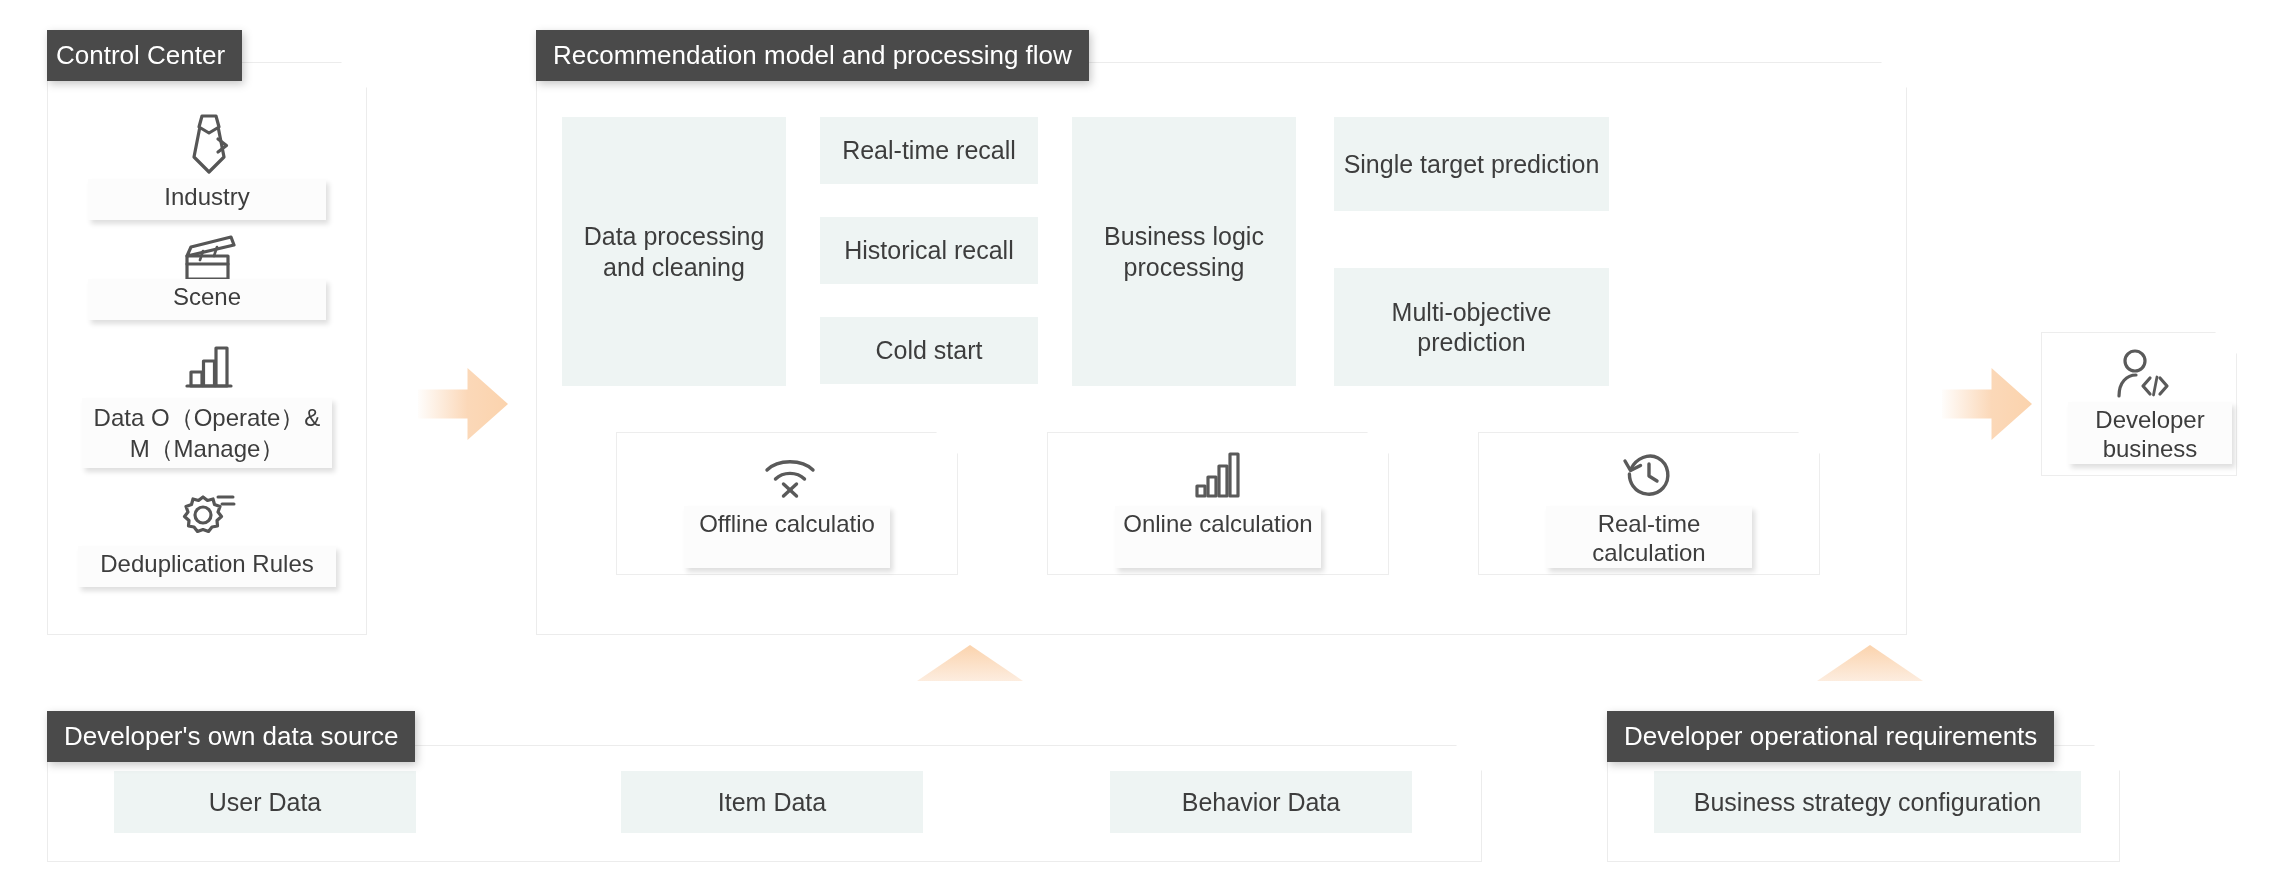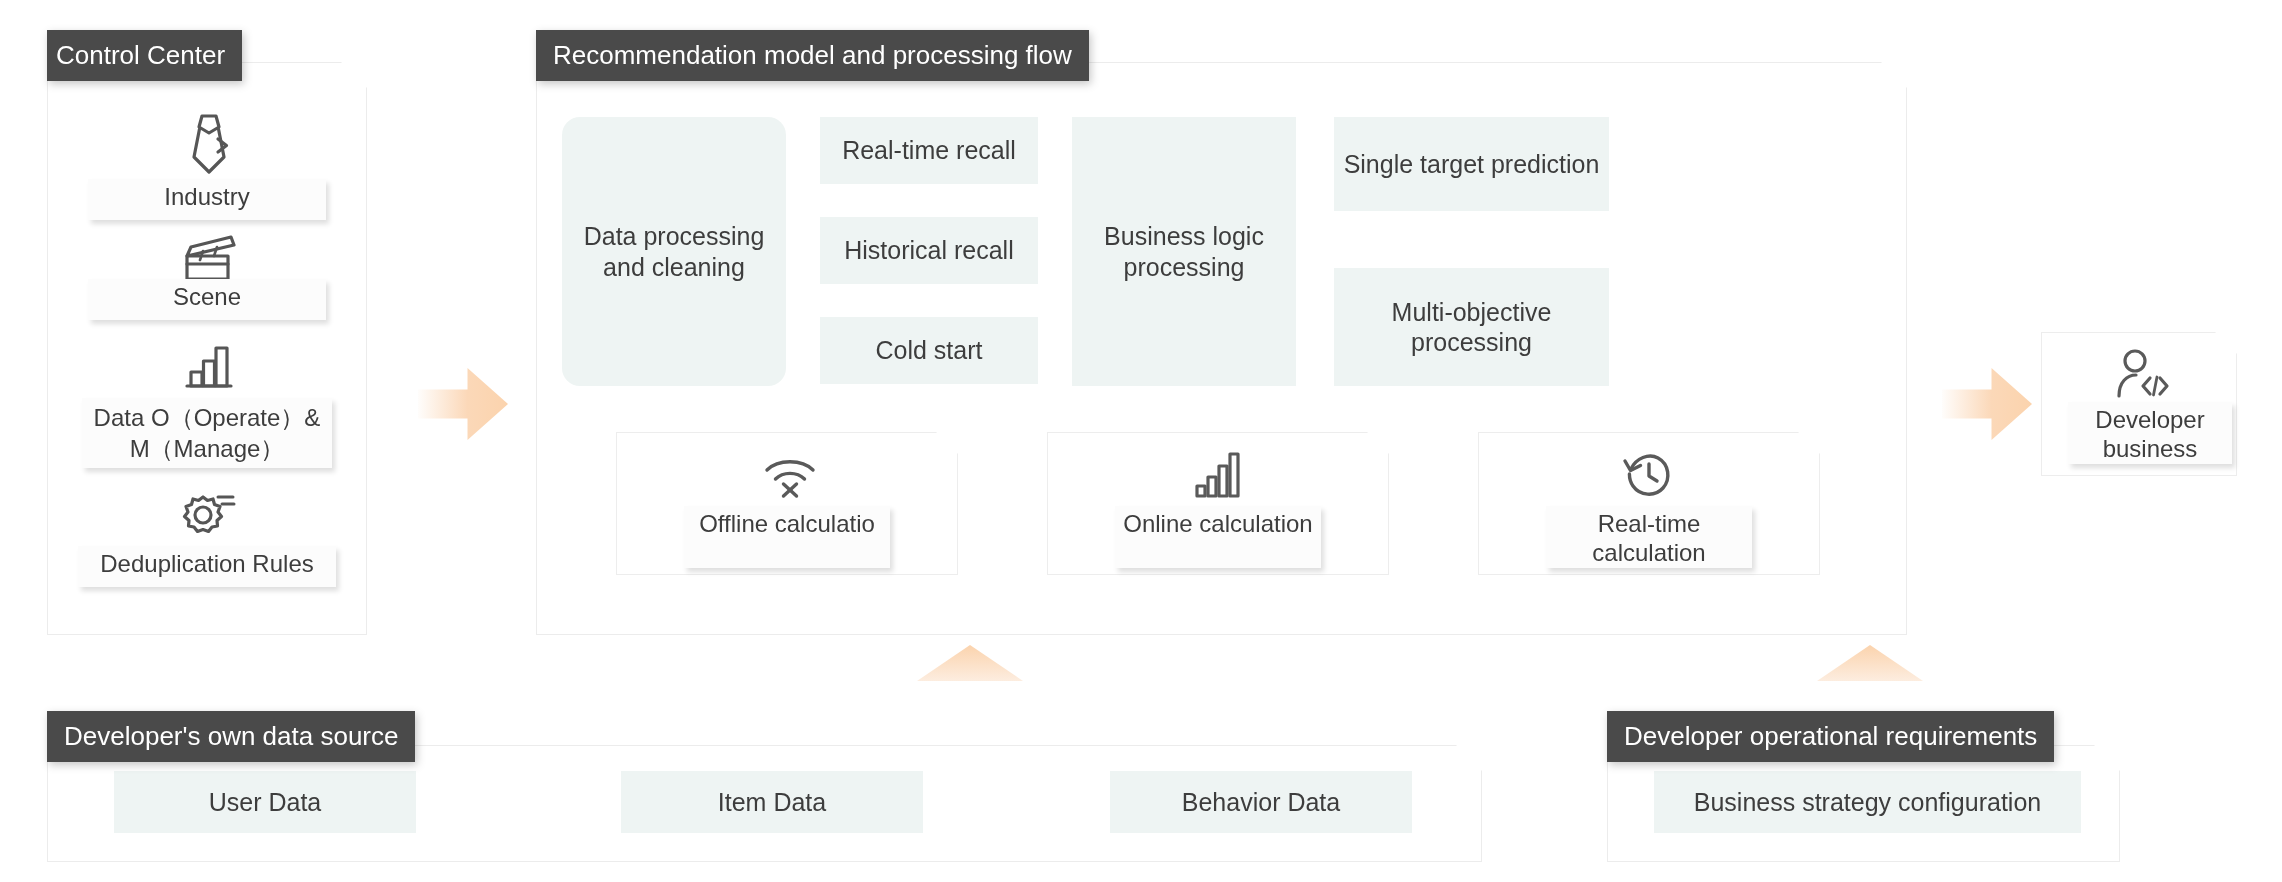--- a/index.html
+++ b/index.html
@@ -142,21 +142,21 @@
   </span>
   <div class="chip" style="left:78px; top:546px; width:258px; height:41px;">
     <span>Deduplication Rules</span>
   </div>
 
   <div class="arrow-right" style="left:418px; top:368px; width:90px; height:72px;"></div>
 
   <div class="panel" style="left:536px; top:62px; width:1371px; height:573px;"></div>
   <div class="panel-title" style="left:536px; top:30px;">Recommendation model and processing flow</div>
 
-  <div class="tile" style="left:562px; top:117px; width:224px; height:269px;border-radius:18px;">
+  <div class="tile" style="left:562px; top:117px; width:224px; height:269px;">
     <span>Data processing and cleaning</span>
   </div>
 
   <div class="tile" style="left:820px; top:117px; width:218px; height:67px;">
     <span>Real-time recall</span>
   </div>
   <div class="tile" style="left:820px; top:217px; width:218px; height:67px;">
     <span>Historical recall</span>
   </div>
   <div class="tile" style="left:820px; top:317px; width:218px; height:67px;">
@@ -164,21 +164,21 @@
   </div>
 
   <div class="tile" style="left:1334px; top:117px; width:275px; height:94px;">
     <span>Single target prediction</span>
   </div>
 
   <div class="tile" style="left:1072px; top:117px; width:224px; height:269px;">
     <span>Business logic processing</span>
   </div>
   <div class="tile" style="left:1334px; top:268px; width:275px; height:118px;">
-    <span>Multi-objective processing</span>
+    <span>Multi-objective prediction</span>
   </div>
 
 
   <div class="card" style="left:616px; top:432px; width:342px; height:143px;"></div>
   <span class="icon" style="left:762px; top:453px; width:56px; height:46px;">
     <svg viewBox="0 0 56 46" fill="none" stroke="#5a5a5a" stroke-width="3.4" stroke-linecap="round" stroke-linejoin="round">
       <path d="M5 17 C16 6, 40 6, 51 17"></path>
       <path d="M13.5 26 C21 18.5, 35 18.5, 42.5 26"></path>
       <path d="M21 37 L35 37" stroke="none"></path>
       <path d="M21.5 31 L34.5 43"></path>

